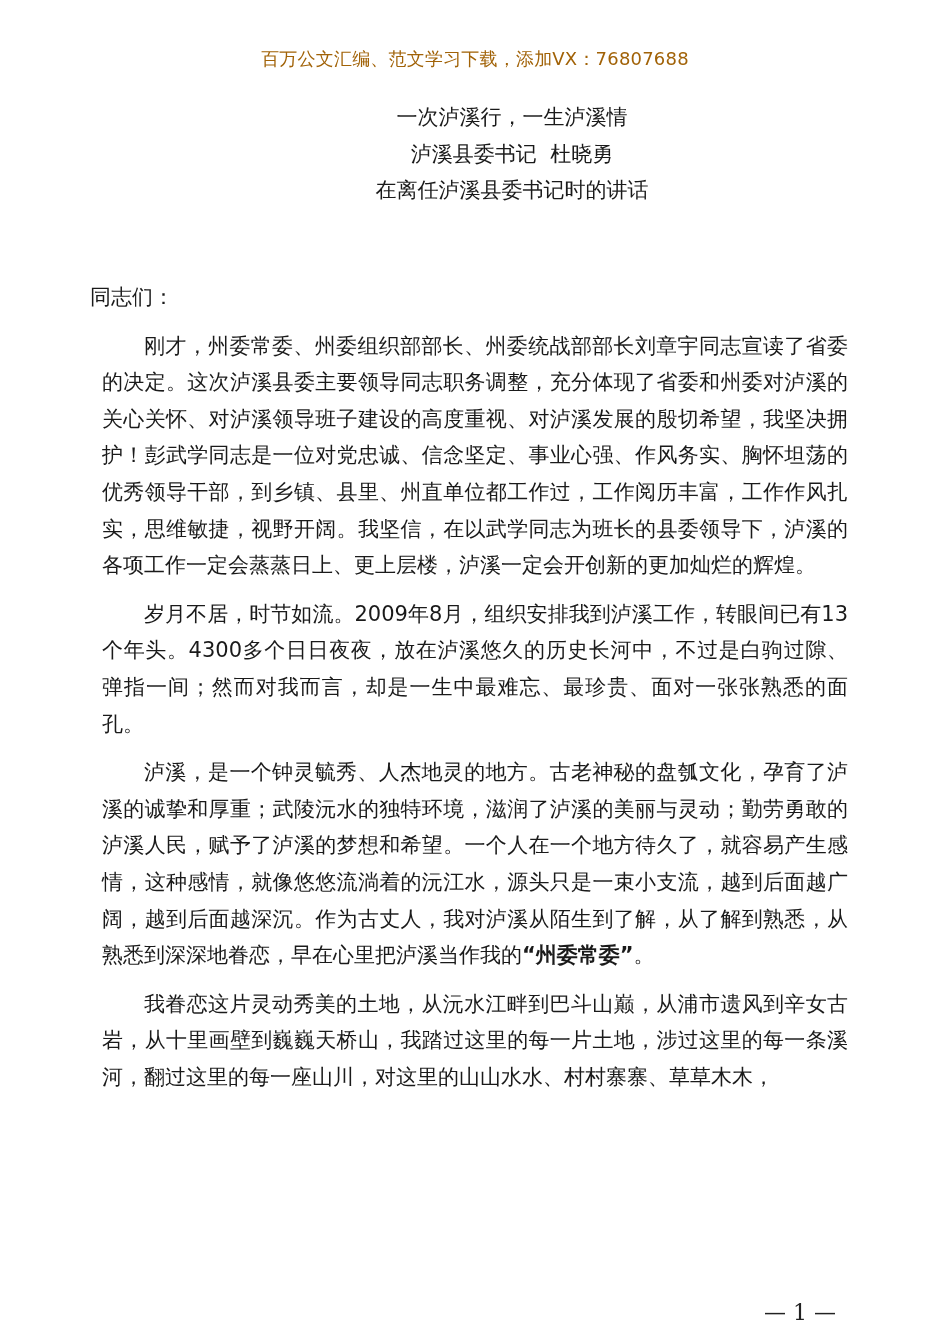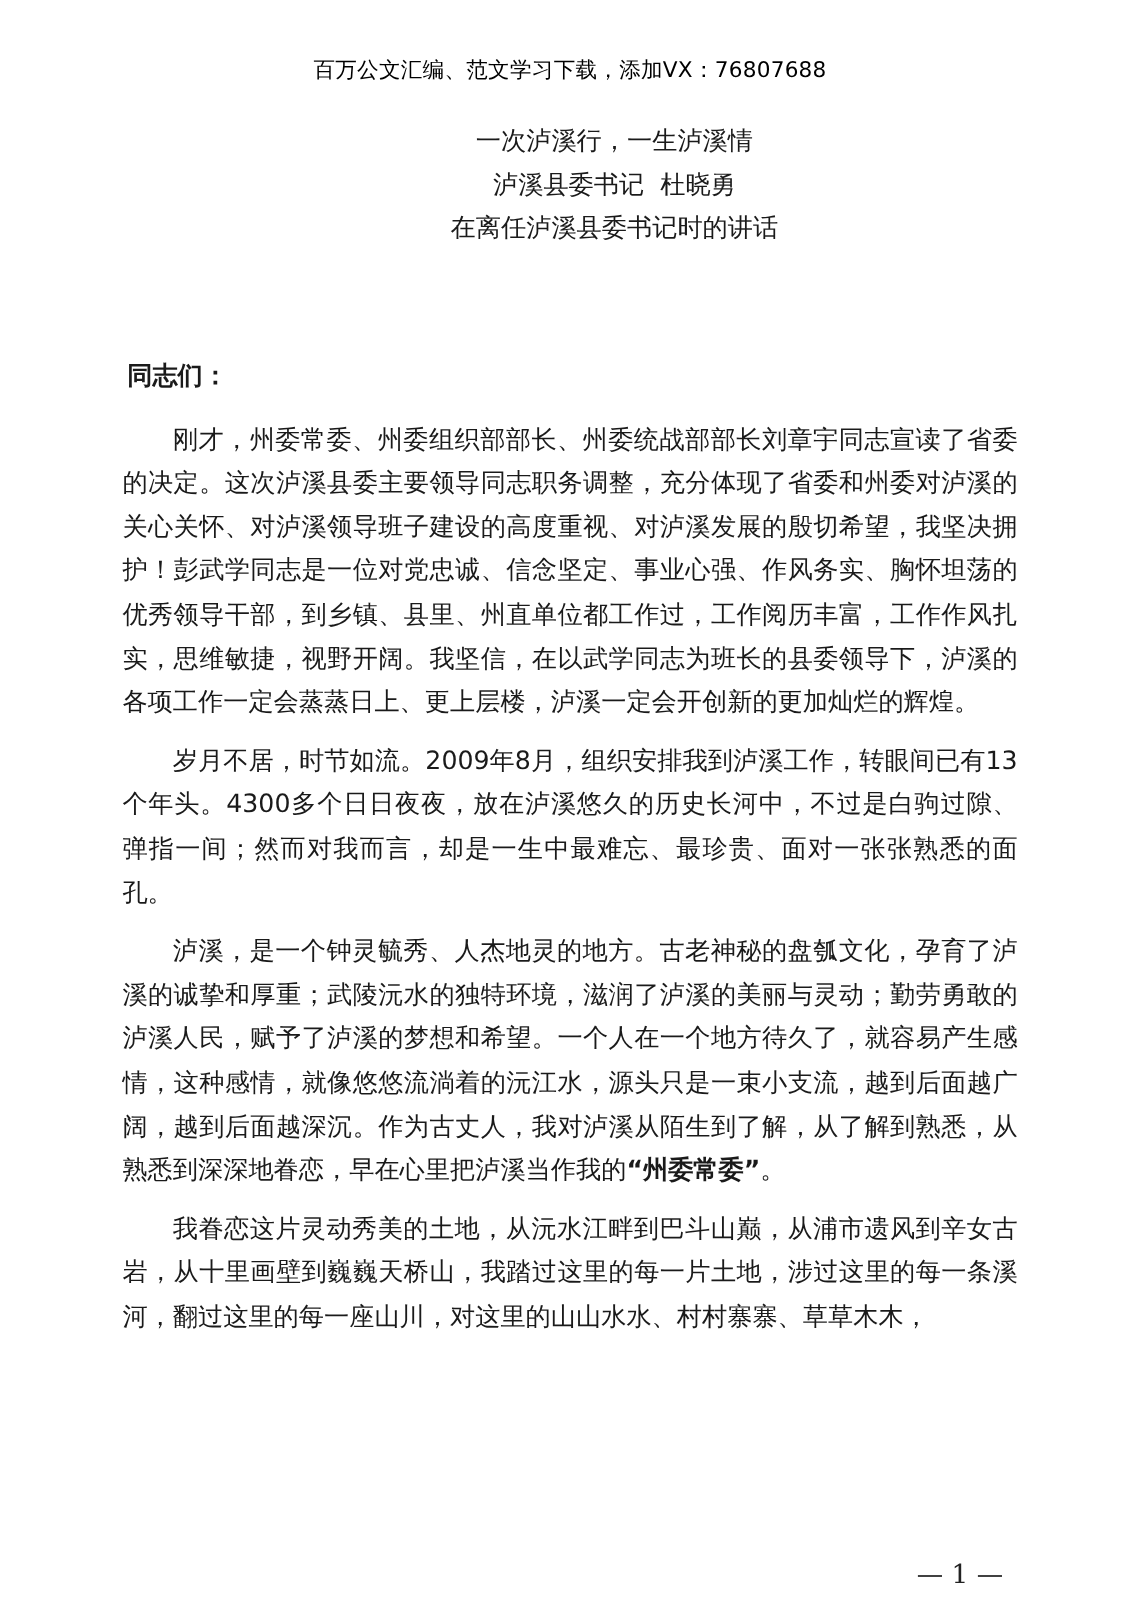--- a/index.html
+++ b/index.html
@@ -20,21 +20,21 @@
       left: 0; top: 0;
       width: 950px;
       height: 1344px;
     }
     .watermark {
       position: absolute;
       top: 47px;
       left: 0;
       width: 950px;
       text-align: center;
-      color: #000000;
+      color: #a16207;
       font-size: 18px;
       line-height: 24px;
       letter-spacing: 0.2px;
     }
     .title-block {
       position: absolute;
       top: 99px;
       left: 0;
       width: 950px;
       text-align: center;
@@ -49,22 +49,21 @@
     .body-text {
       position: absolute;
       top: 279px;
       left: 90px;
       width: 770px;
       font-size: 21px;
       line-height: 36.6px;
       text-align: justify;
     }
     .salutation {
-      margin: 16px;
-      font-weight: bold;
+      margin: 0;
     }
     .para {
       margin: 12px;
       text-indent: 2em;
     }
     .bold {
       font-weight: bold;
     }
     .page-number {
       position: absolute;

